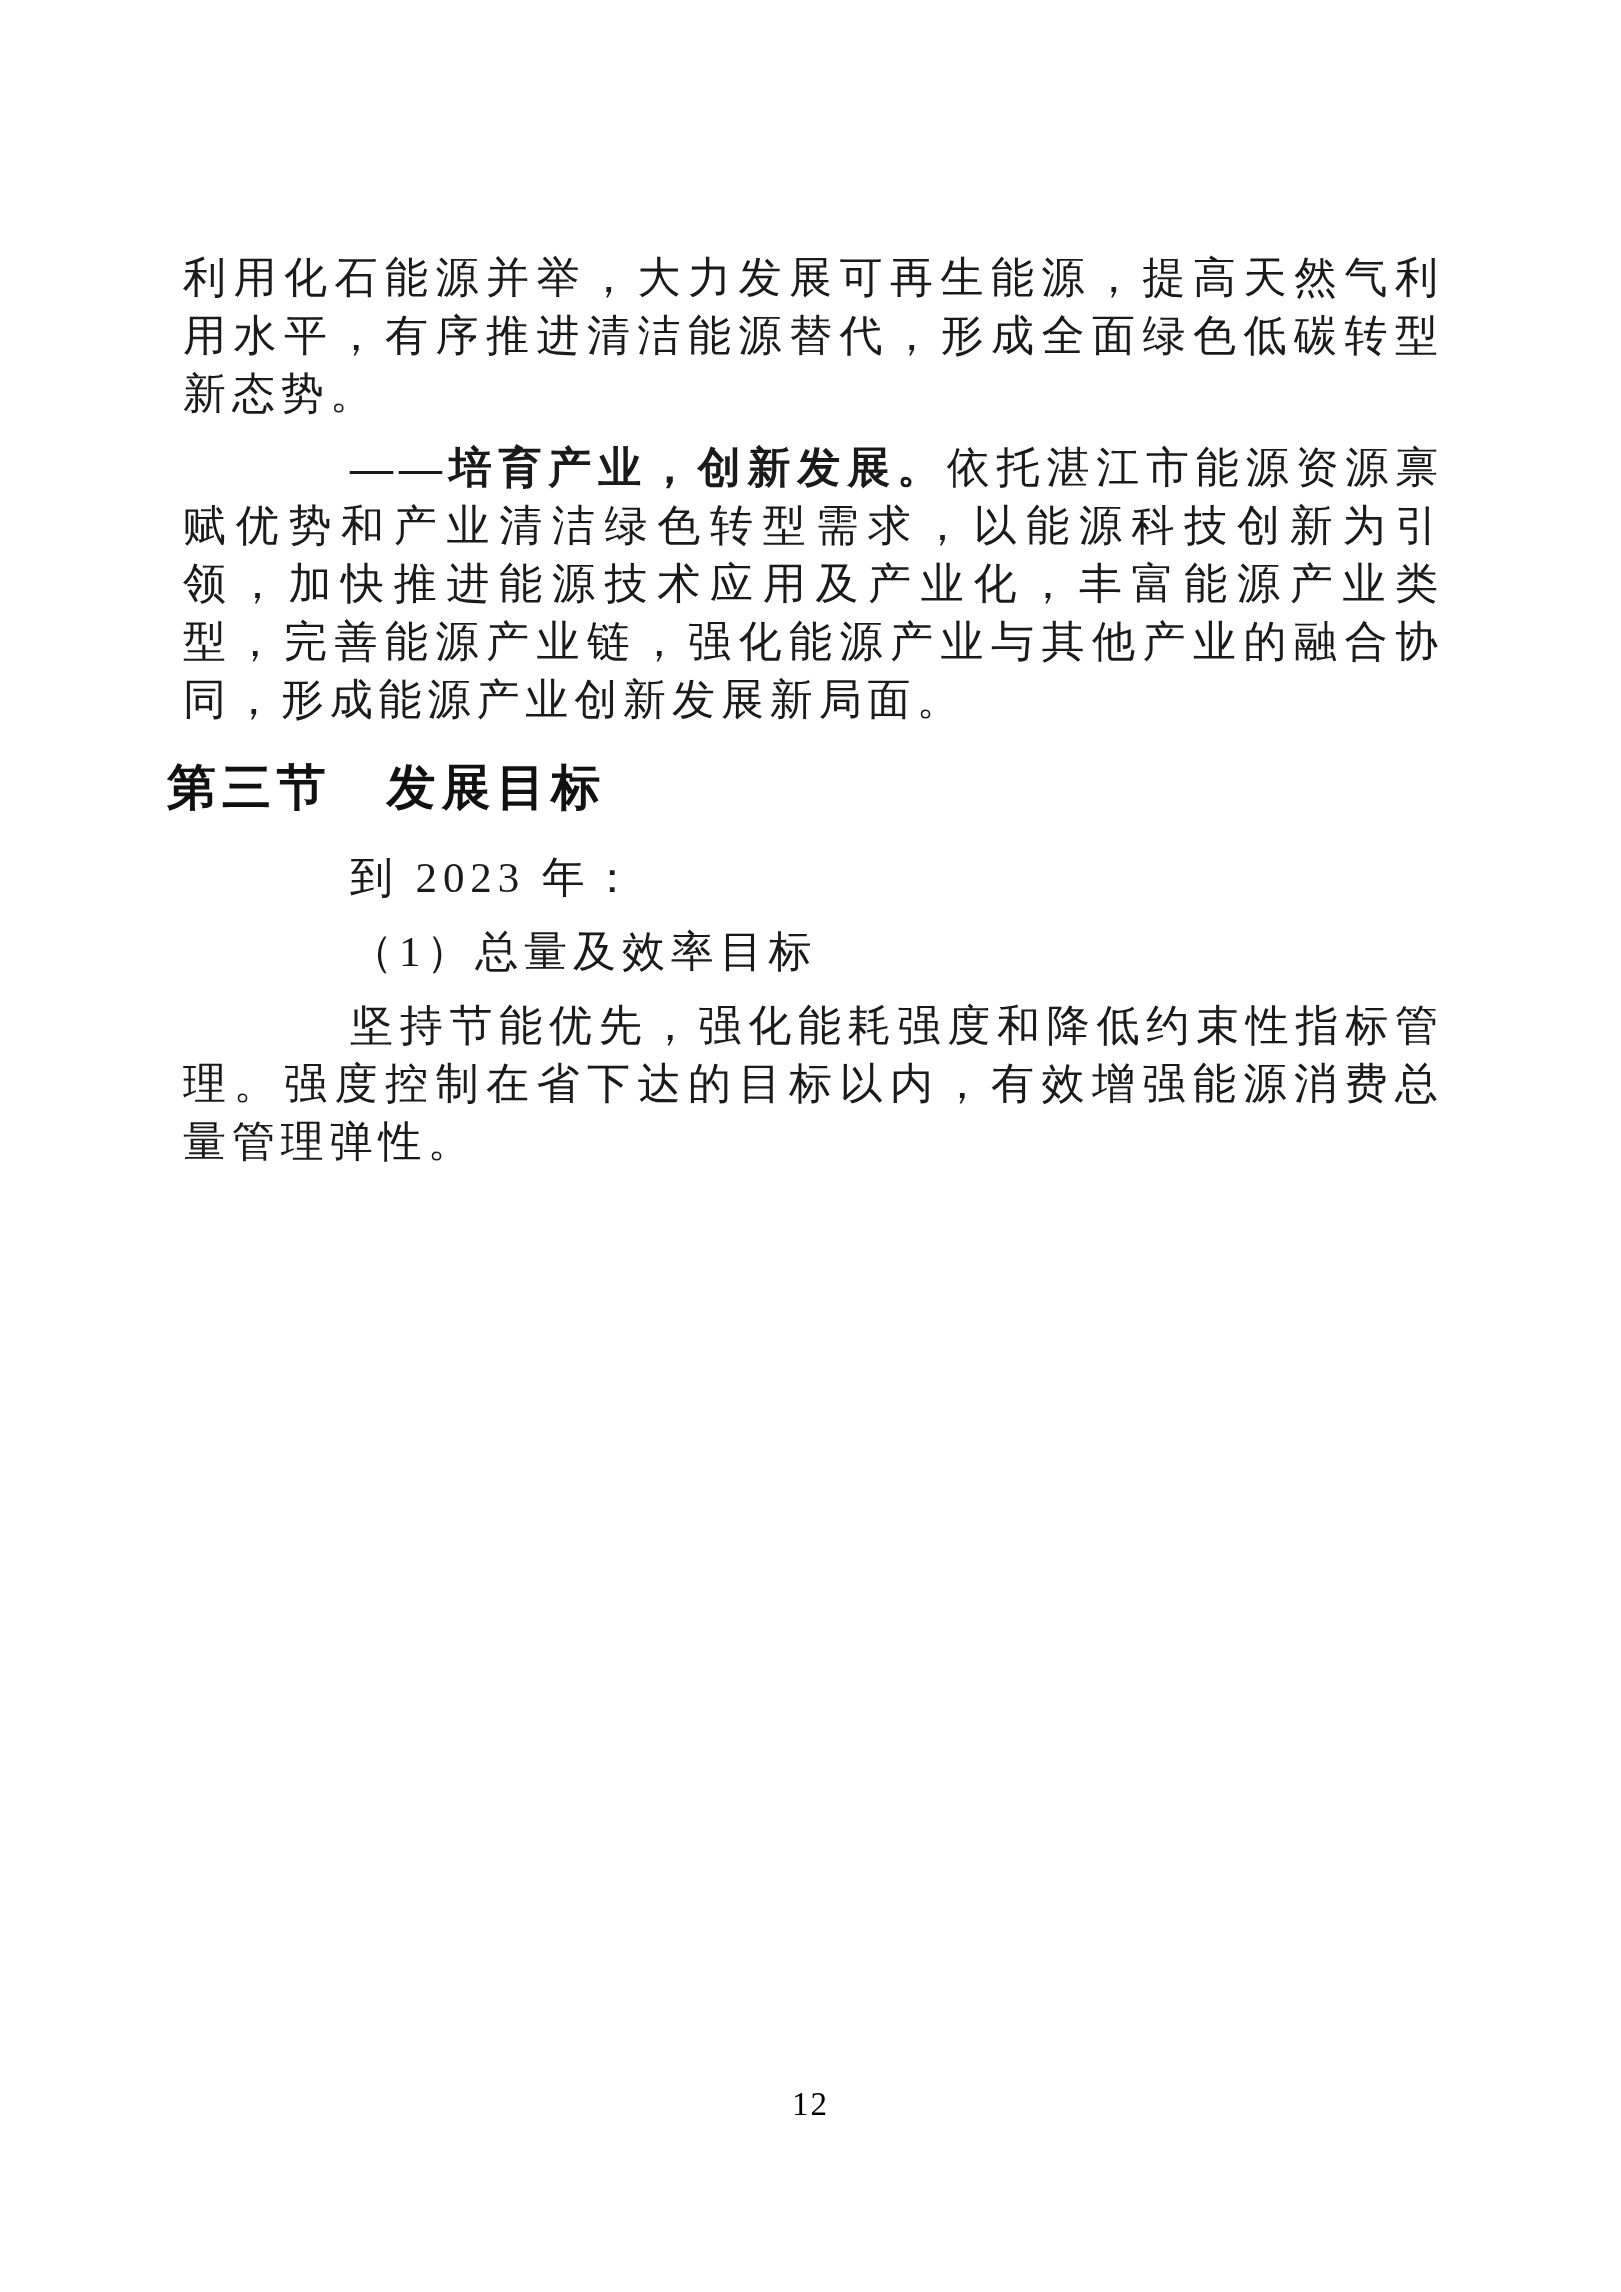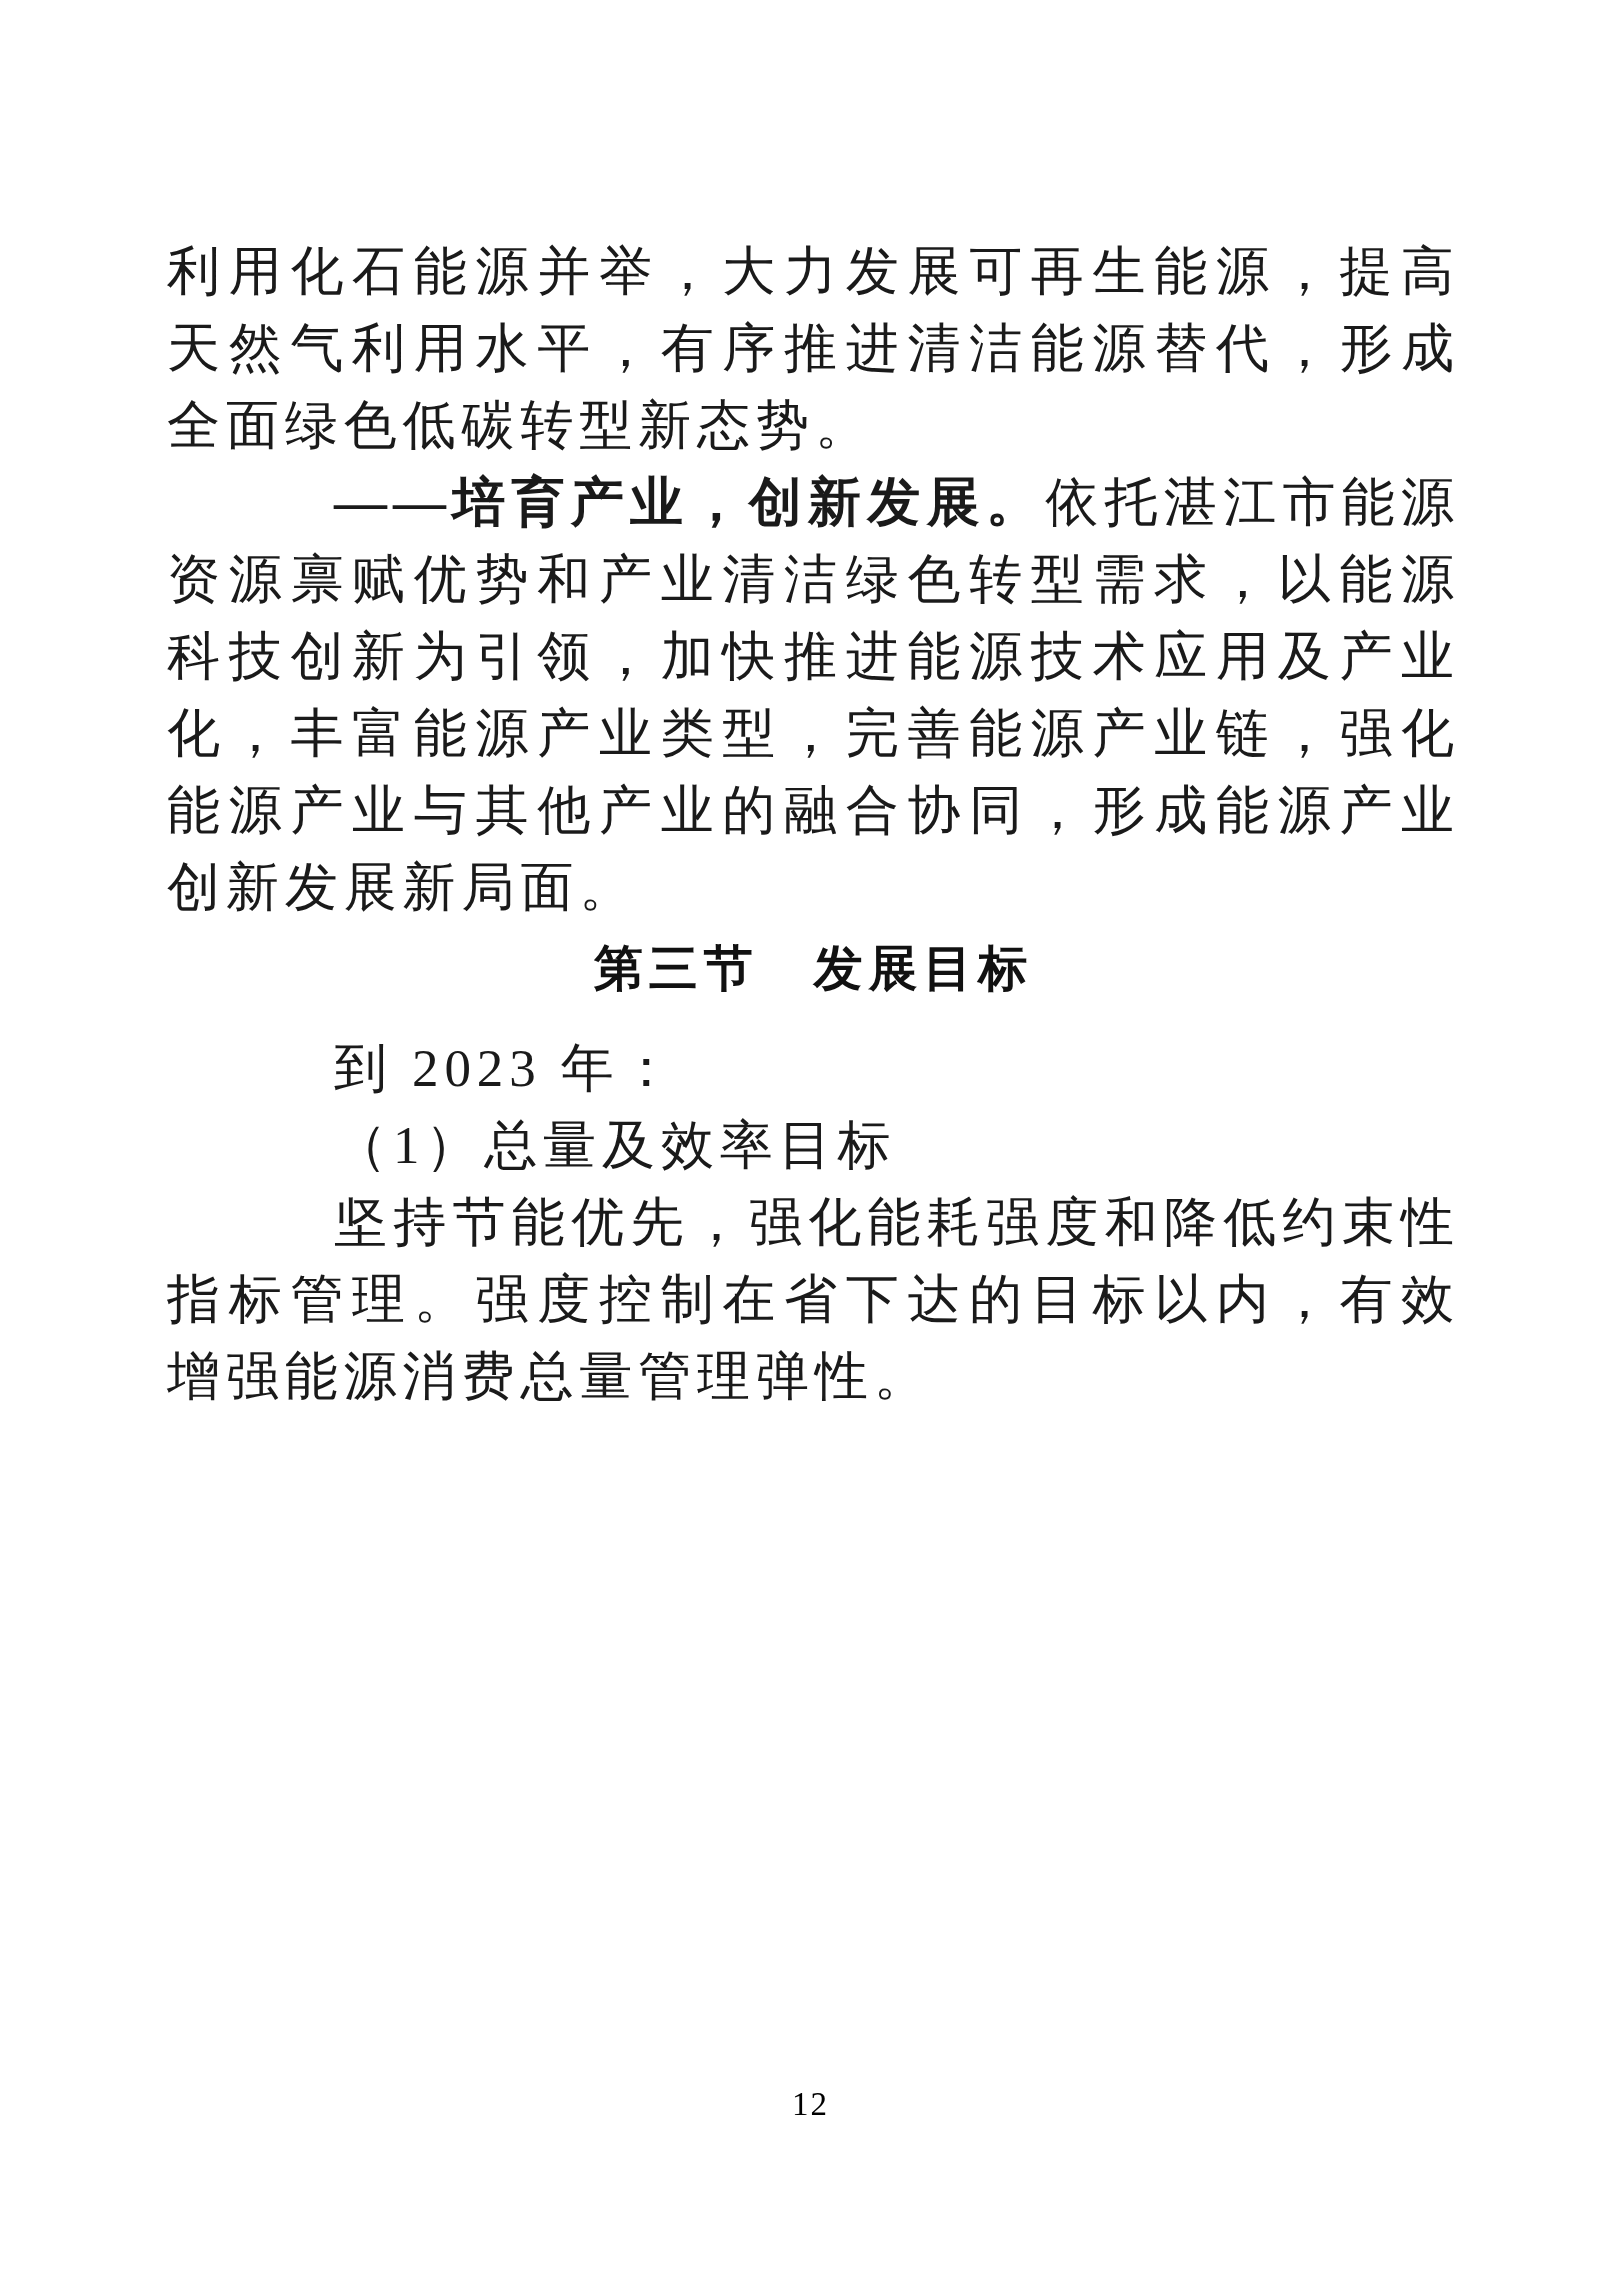--- a/index.html
+++ b/index.html
@@ -16,42 +16,42 @@
     overflow: hidden;
   }
   .page {
     position: absolute;
     left: 0; top: 0; right: 0; bottom: 0;
     padding: 233px 161px 0 167px;
     box-sizing: border-box;
     background: #fff;
   }
   .par {
-    margin: 0;
-    font-size: 53px;
-    line-height: 77px;
+    margin: 16px;
+    font-size: 43px;
+    line-height: 58px;
     letter-spacing: 5.9px;
     text-align: justify;
     text-justify: inter-character;
     text-indent: 167px;
     word-break: break-all;
   }
   .par.no-indent {
     text-indent: 0;
   }
   .lead {
     font-weight: 700;
     letter-spacing: 5.9px;
   }
   .section-heading {
     margin: 0 0 17.6px 0;
     font-size: 49px;
     line-height: 86px;
     font-weight: 700;
-    text-align: center;
+    text-align: left;
     letter-spacing: 5.9px;
     text-indent: 0;
     color: #111;
   }
   .page-footer {
     position: absolute;
     top: 2086px;
     left: 0;
     right: 0;
     text-align: center;

